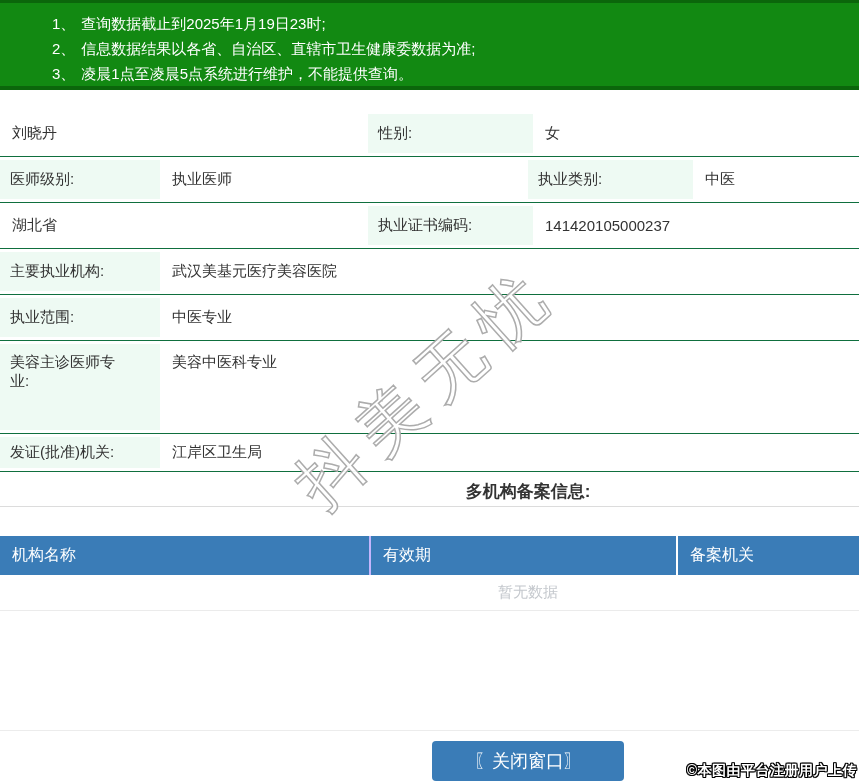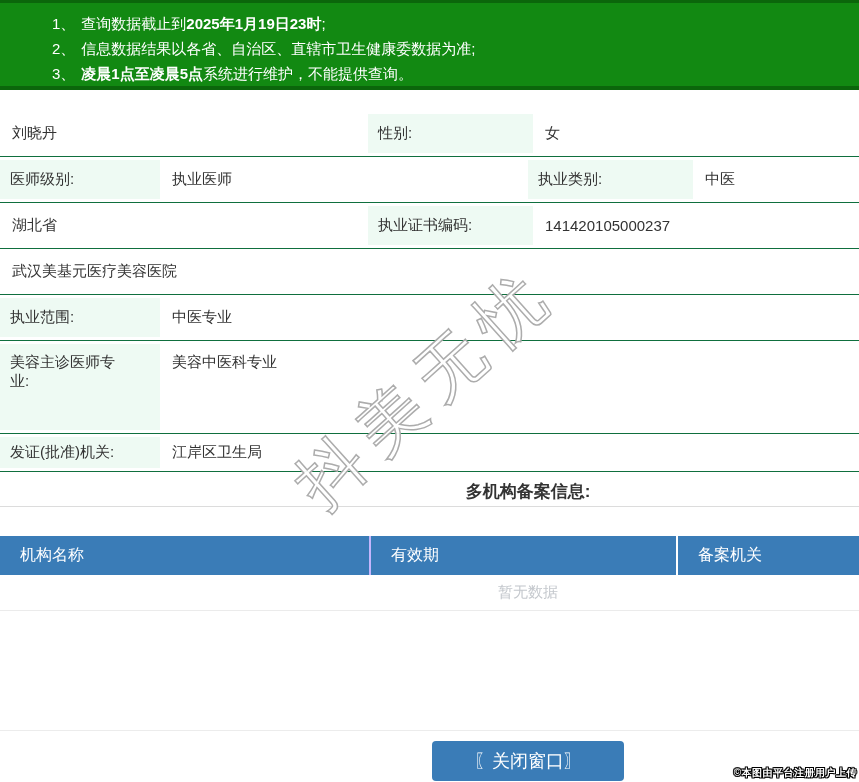--- a/index.html
+++ b/index.html
@@ -7,60 +7,60 @@
     font-family:"Liberation Sans","DejaVu Sans",sans-serif; color:#333; }
   .viewport { position:relative; width:859px; height:782px; overflow:hidden; background:#fff; }
   .canvas { position:relative; width:1056px; }
 
   
   .banner { width:100%; height:90px; background:#128912; border-top:3px solid #0b660b;
     border-bottom:4px solid #0b660b; color:#fff; font-size:15px; line-height:25px;
     padding:8px 20px 0 52px; }
   .banner .line { white-space:nowrap; }
   .banner .num { margin-right:6px; }
-  .banner b { font-weight:700; }
+  .banner b { font-weight:400; }
 
   
   .info-table { margin-top:21px; width:100%; }
   .irow { display:flex; align-items:stretch; border-bottom:1px solid #0f6f3e; min-height:46px; }
   .irow.tall { min-height:93px; }
   .irow.short { min-height:38px; }
   .cell-label { width:160px; flex:0 0 160px; display:flex; align-items:center;
     padding:4px 36px 4px 10px; font-size:15px;
     background:linear-gradient(#eefaf3,#eefaf3) center / 100% calc(100% - 6px) no-repeat; }
   .cell-label.l2 { width:165px; flex:0 0 165px; padding-right:14px; }
   .cell-value { flex:1 1 auto; display:flex; align-items:center; padding:4px 8px 4px 12px; font-size:15px; background:#fff; }
   .cell-value.v1 { width:368px; flex:0 0 368px; }
   .irow.tall .cell-label, .irow.tall .cell-value { align-items:flex-start; padding-top:12px; }
 
   
   .section-title { height:35px; border-bottom:1px solid #dcdcdc; text-align:center;
     font-size:17px; font-weight:700; color:#333; padding-top:8px; }
   .org-table { margin-top:29px; width:100%; }
   .org-head { display:flex; height:39px; background:#3a7cb7; color:#fff; font-size:16px; }
-  .org-head .hcell { display:flex; align-items:center; padding-left:20px; }
+  .org-head .hcell { display:flex; align-items:center; padding-left:12px; }
   .org-head .h1 { width:369px; flex:0 0 369px; }
   .org-head .h2 { width:307px; flex:0 0 307px; border-left:2px solid #c4b5fd;text-align:right; }
   .org-head .h3 { flex:1 1 auto; border-left:2px solid #fff; }
   .org-empty { height:36px; display:flex; align-items:center; justify-content:center;
     font-size:15px; color:#c4c8cd; border-bottom:1px solid #ebebeb; }
 
   
   .spacer { height:119px; }
   .footer-sep { border-top:1px solid #ececec; }
   .close-btn { display:block; margin:10px auto 0 auto; width:192px; height:40px;
     background:#3a7cb7; color:#fff; font-size:18px; border:none; border-radius:4px;
     cursor:pointer; font-family:inherit; line-height:38px; text-align:center; }
 
   
   .wm-diagonal { position:absolute; left:426px; top:388px;
     transform:translate(-50%,-50%) rotate(-42deg); transform-origin:center;
     font-size:66px; letter-spacing:14px; white-space:nowrap; color:#fff;
     -webkit-text-stroke:1.5px #a8a8a8; opacity:0.95; pointer-events:none; z-index:5; }
-  .wm-corner { position:absolute; right:2px; bottom:2px; font-size:10px; font-weight:700;
+  .wm-corner { position:absolute; right:2px; bottom:2px; font-size:14px; font-weight:700;
     letter-spacing:0.5px; color:#fff; z-index:6; pointer-events:none;
     text-shadow:-1px -1px 0 #000, 1px -1px 0 #000, -1px 1px 0 #000, 1px 1px 0 #000,
       0 -1px 0 #000, 0 1px 0 #000, -1px 0 0 #000, 1px 0 0 #000;padding-left:16px; }
 </style>
 </head>
 <body>
 
 <div class="viewport">
   <div class="canvas">
 
@@ -81,20 +81,21 @@
         <div class="cell-value v1">执业医师</div>
         <div class="cell-label l2">执业类别:</div>
         <div class="cell-value">中医</div>
       </div>
       <div class="irow">
         <div class="cell-value v1">湖北省</div>
         <div class="cell-label l2">执业证书编码:</div>
         <div class="cell-value">141420105000237</div>
       </div>
       <div class="irow">
+        <div class="cell-label">主要执业机构:</div>
         <div class="cell-value">武汉美基元医疗美容医院</div>
       </div>
       <div class="irow">
         <div class="cell-label">执业范围:</div>
         <div class="cell-value">中医专业</div>
       </div>
       <div class="irow tall">
         <div class="cell-label">美容主诊医师专业:</div>
         <div class="cell-value">美容中医科专业</div>
       </div>

